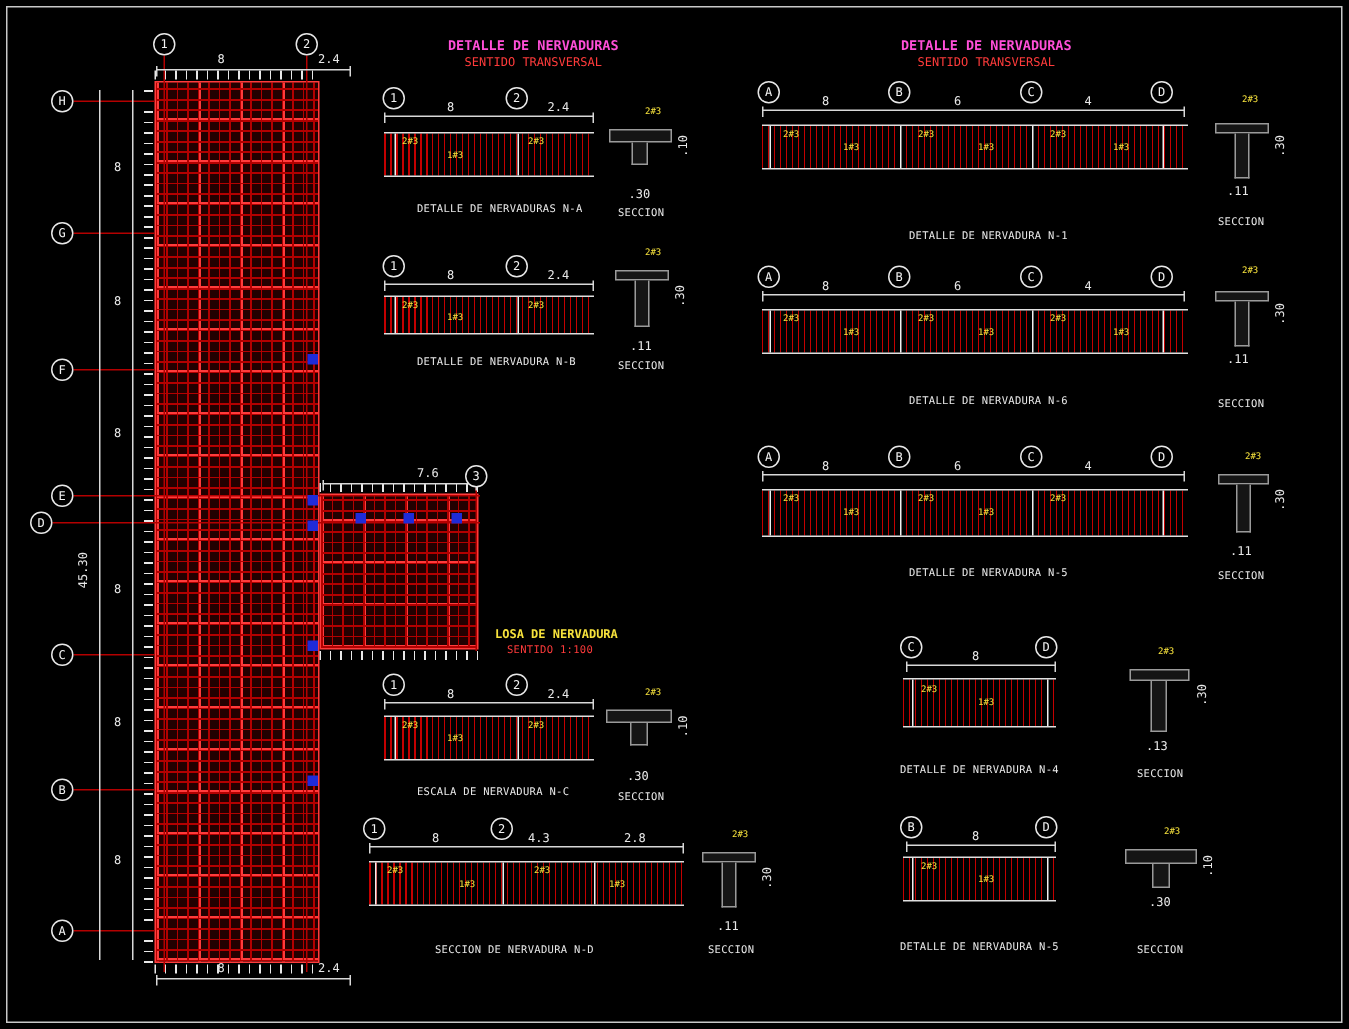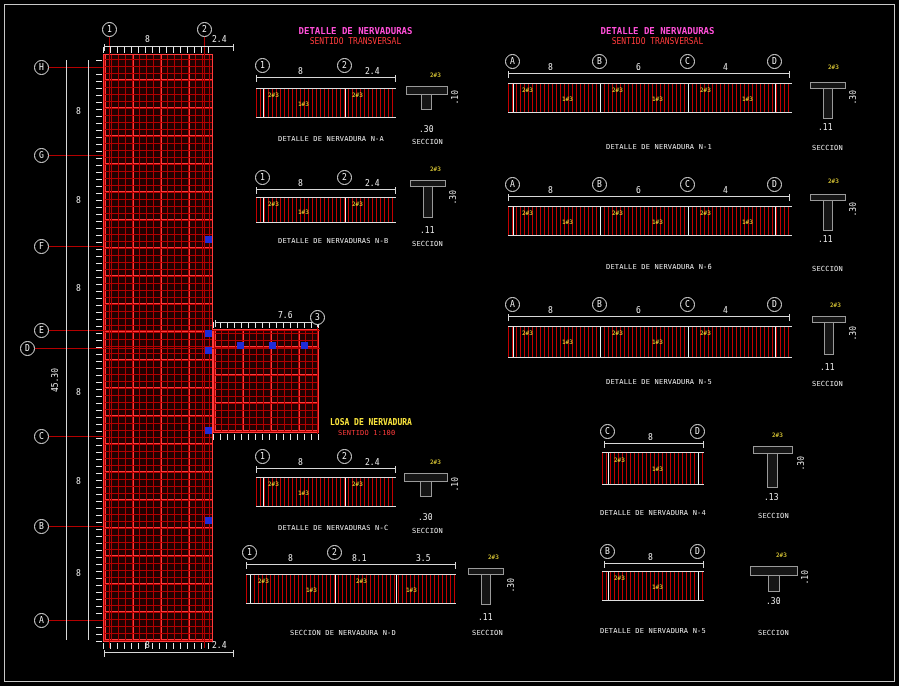--- a/index.html
+++ b/index.html
@@ -117,74 +117,74 @@
 <div class="dimline" style="left:256px;top:77px;width:140px"></div>
 <div class="dim" style="left:298px;top:68px">8</div>
 <div class="dim" style="left:365px;top:68px">2.4</div>
 <div class="beam" style="left:256px;top:88px;width:140px;height:30px">
   <div class="sup" style="left:7px"></div>
   <div class="sup" style="left:89px"></div>
 </div>
 <div class="yel" style="left:268px;top:92px">2#3</div>
 <div class="yel" style="left:298px;top:101px">1#3</div>
 <div class="yel" style="left:352px;top:92px">2#3</div>
-<div class="lbl" style="left:278px;top:136px">DETALLE DE NERVADURA N-A</div>
+<div class="lbl" style="left:278px;top:136px">DETALLE DE NERVADURAS N-A</div>
 <div class="flange" style="left:406px;top:86px;width:42px;height:9px"></div>
 <div class="web" style="left:421px;top:95px;width:11px;height:15px"></div>
 <div class="yel" style="left:430px;top:72px">2#3</div>
 <div class="dim" style="left:419px;top:126px">.30</div>
 <div class="dim vtext" style="left:452px;top:90px">.10</div>
 <div class="lbl" style="left:412px;top:139px">SECCION</div>
 
 <div class="bubble" style="left:255px;top:170px">1</div>
 <div class="bubble" style="left:337px;top:170px">2</div>
 <div class="dimline" style="left:256px;top:189px;width:140px"></div>
 <div class="dim" style="left:298px;top:180px">8</div>
 <div class="dim" style="left:365px;top:180px">2.4</div>
 <div class="beam" style="left:256px;top:197px;width:140px;height:26px">
   <div class="sup" style="left:7px"></div>
   <div class="sup" style="left:89px"></div>
 </div>
 <div class="yel" style="left:268px;top:201px">2#3</div>
 <div class="yel" style="left:298px;top:209px">1#3</div>
 <div class="yel" style="left:352px;top:201px">2#3</div>
-<div class="lbl" style="left:278px;top:238px">DETALLE DE NERVADURAS N-B</div>
+<div class="lbl" style="left:278px;top:238px">DETALLE DE NERVADURA N-B</div>
 <div class="flange" style="left:410px;top:180px;width:36px;height:7px"></div>
 <div class="web" style="left:423px;top:187px;width:10px;height:31px"></div>
 <div class="yel" style="left:430px;top:166px">2#3</div>
 <div class="dim" style="left:420px;top:227px">.11</div>
 <div class="dim vtext" style="left:450px;top:190px">.30</div>
 <div class="lbl" style="left:412px;top:241px">SECCION</div>
 
 <div class="bubble" style="left:255px;top:449px">1</div>
 <div class="bubble" style="left:337px;top:449px">2</div>
 <div class="dimline" style="left:256px;top:468px;width:140px"></div>
 <div class="dim" style="left:298px;top:459px">8</div>
 <div class="dim" style="left:365px;top:459px">2.4</div>
 <div class="beam" style="left:256px;top:477px;width:140px;height:30px">
   <div class="sup" style="left:7px"></div>
   <div class="sup" style="left:89px"></div>
 </div>
 <div class="yel" style="left:268px;top:481px">2#3</div>
 <div class="yel" style="left:298px;top:490px">1#3</div>
 <div class="yel" style="left:352px;top:481px">2#3</div>
-<div class="lbl" style="left:278px;top:525px">DETALLE DE NERVADURAS N-C</div>
+<div class="lbl" style="left:278px;top:525px">ESCALA DE NERVADURA N-C</div>
 <div class="flange" style="left:404px;top:473px;width:44px;height:9px"></div>
 <div class="web" style="left:420px;top:482px;width:12px;height:15px"></div>
 <div class="yel" style="left:430px;top:459px">2#3</div>
 <div class="dim" style="left:418px;top:514px">.30</div>
 <div class="dim vtext" style="left:452px;top:477px">.10</div>
 <div class="lbl" style="left:412px;top:528px">SECCION</div>
 
 <div class="bubble" style="left:242px;top:545px">1</div>
 <div class="bubble" style="left:327px;top:545px">2</div>
 <div class="dimline" style="left:246px;top:564px;width:210px"></div>
 <div class="dim" style="left:288px;top:555px">8</div>
-<div class="dim" style="left:352px;top:555px">8.1</div>
-<div class="dim" style="left:416px;top:555px">3.5</div>
+<div class="dim" style="left:352px;top:555px">4.3</div>
+<div class="dim" style="left:416px;top:555px">2.8</div>
 <div class="beam" style="left:246px;top:574px;width:210px;height:30px">
   <div class="sup" style="left:4px"></div>
   <div class="sup" style="left:89px"></div>
   <div class="sup" style="left:150px"></div>
 </div>
 <div class="yel" style="left:258px;top:578px">2#3</div>
 <div class="yel" style="left:306px;top:587px">1#3</div>
 <div class="yel" style="left:356px;top:578px">2#3</div>
 <div class="yel" style="left:406px;top:587px">1#3</div>
 <div class="lbl" style="left:290px;top:630px">SECCION DE NERVADURA N-D</div>
@@ -211,21 +211,21 @@
   <div class="sup" style="left:92px"></div>
   <div class="sup" style="left:180px"></div>
   <div class="sup" style="left:267px"></div>
 </div>
 <div class="yel" style="left:522px;top:87px">2#3</div>
 <div class="yel" style="left:562px;top:96px">1#3</div>
 <div class="yel" style="left:612px;top:87px">2#3</div>
 <div class="yel" style="left:652px;top:96px">1#3</div>
 <div class="yel" style="left:700px;top:87px">2#3</div>
 <div class="yel" style="left:742px;top:96px">1#3</div>
-<div class="lbl" style="left:606px;top:144px">DETALLE DE NERVADURA N-1</div>
+<div class="lbl" style="left:606px;top:154px">DETALLE DE NERVADURA N-1</div>
 <div class="flange" style="left:810px;top:82px;width:36px;height:7px"></div>
 <div class="web" style="left:823px;top:89px;width:10px;height:30px"></div>
 <div class="yel" style="left:828px;top:64px">2#3</div>
 <div class="dim vtext" style="left:850px;top:90px">.30</div>
 <div class="dim" style="left:818px;top:124px">.11</div>
 <div class="lbl" style="left:812px;top:145px">SECCION</div>
 
 <div class="bubble" style="left:505px;top:177px">A</div>
 <div class="bubble" style="left:592px;top:177px">B</div>
 <div class="bubble" style="left:680px;top:177px">C</div>

